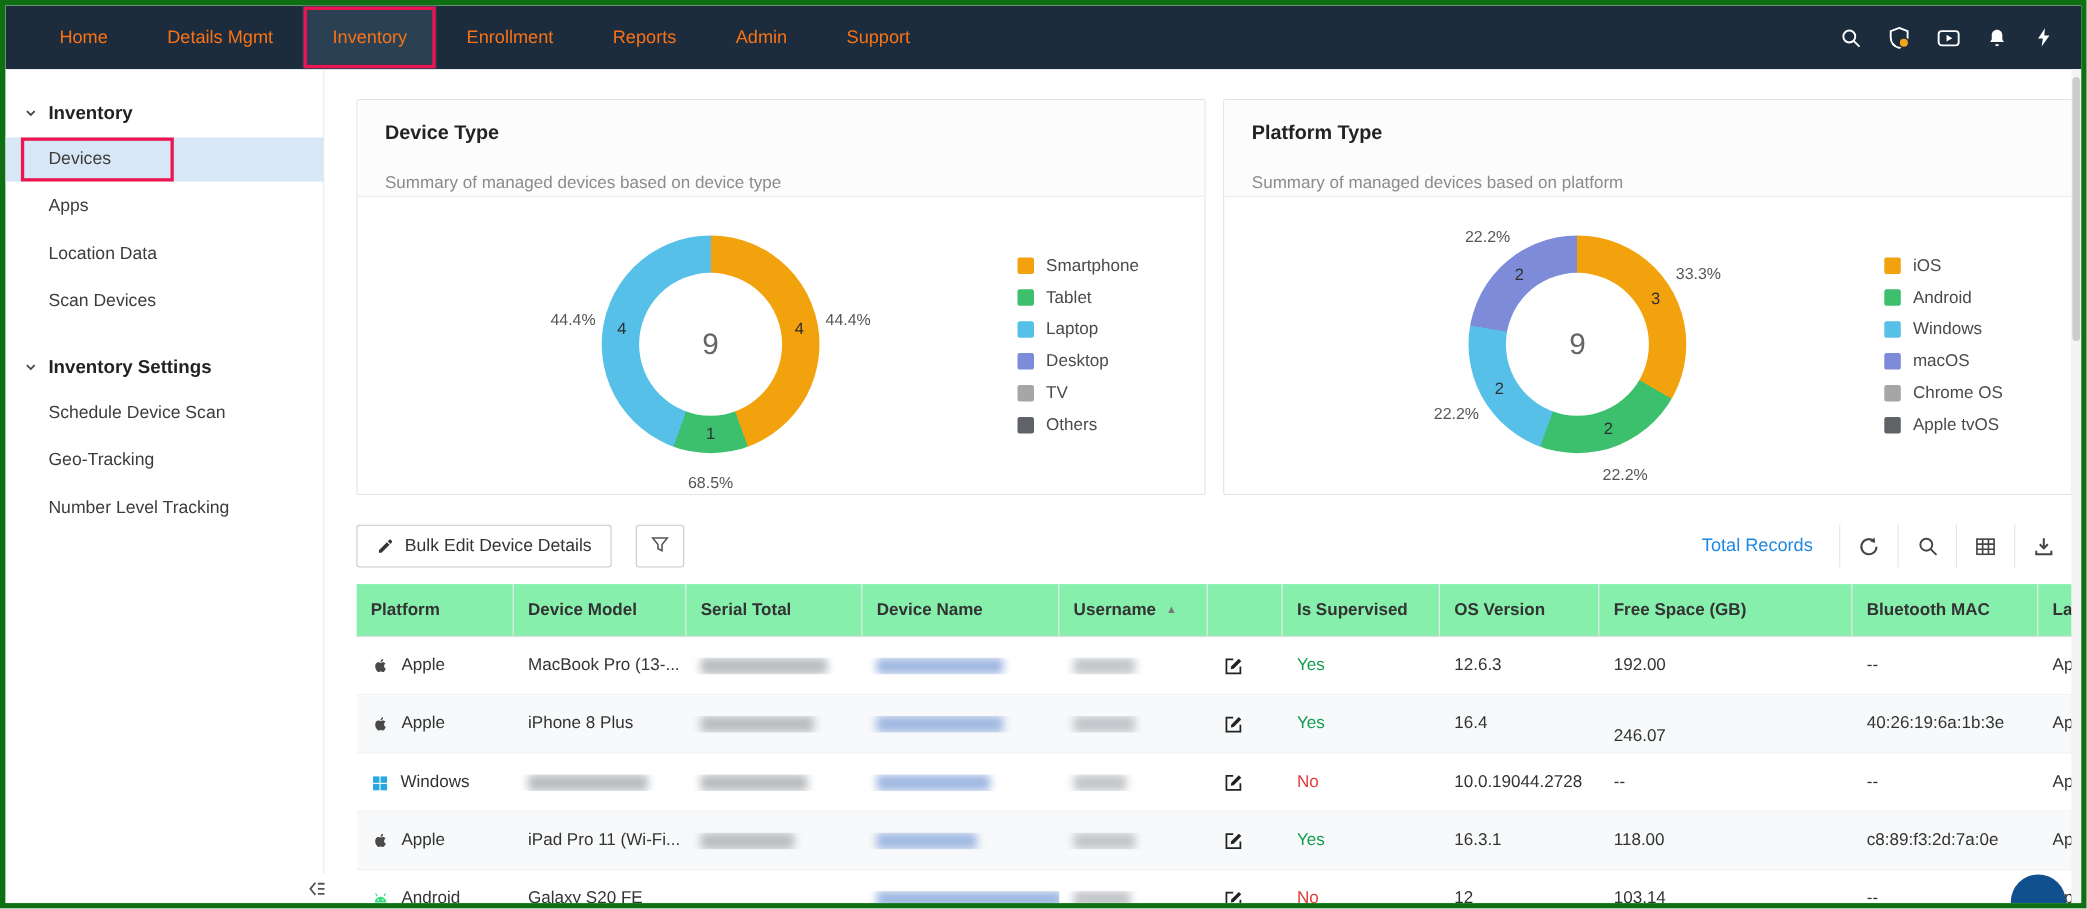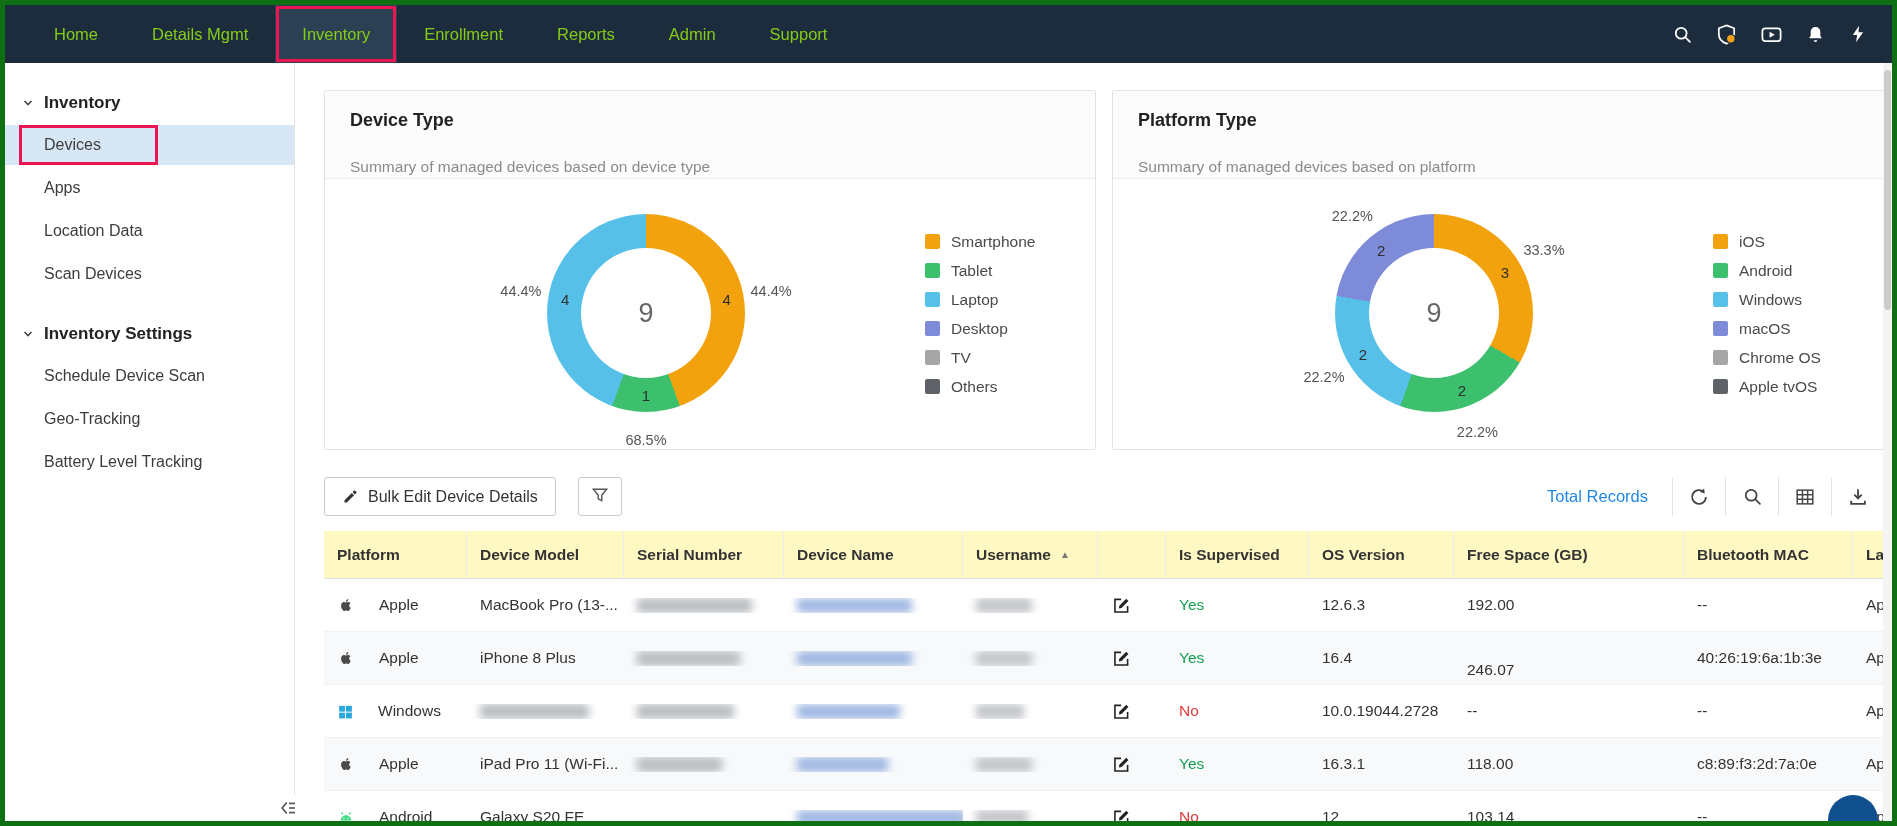--- a/index.html
+++ b/index.html
@@ -6,21 +6,21 @@
   html,body { background:#e9e9e9; }
   body { font-family:"Liberation Sans", sans-serif; }
 
   .page { position:relative; width:1897px; height:826px; background:#fff;
           border:5px solid #0e7012; overflow:hidden; }
 
   
   .navbar { position:absolute; left:0; top:0; right:0; height:58px; background:#1c2c3d; }
   .nav-items { display:flex; height:100%; padding-left:22px; }
   .nav-item { position:relative; display:flex; align-items:center; padding:0 27px;
-              color:#84cc16; font-size:16.5px; cursor:pointer; white-space:nowrap; }
+              color:#f97316; font-size:16.5px; cursor:pointer; white-space:nowrap; }
   .nav-item.active { background:#2b4053; }
   .nav-item.annotated::after { content:""; position:absolute; inset:1px;
               border:3px solid #ec1551; pointer-events:none; }
   .nav-icons { position:absolute; right:24px; top:0; height:58px; display:flex;
                align-items:center; gap:22px; }
   .nav-icon { display:flex; cursor:pointer; }
 
   
   .sidebar { position:absolute; left:0; top:58px; bottom:0; width:290px; background:#fff;
              border-right:1px solid #e2e2e2; }
@@ -72,29 +72,29 @@
                 height:39px; margin-left:18px; background:#fff; border:1px solid #c9c9c9;
                 border-radius:3px; cursor:pointer; vertical-align:top; }
   .toolbar-right { position:absolute; right:0; top:0; height:39px; display:flex; align-items:center; }
   .total-records { color:#1f87e4; font-size:16.5px; text-decoration:none; margin-right:24px;
                    cursor:pointer; white-space:nowrap; }
   .tb-icon { width:53px; height:39px; display:flex; align-items:center; justify-content:center;
              border-left:1px solid #e4e4e4; cursor:pointer; }
 
   
   .table { position:absolute; left:29px; top:468px; right:7px; bottom:0; overflow:hidden; }
-  .t-head { display:flex; height:48px; background:#fef9c3; border-bottom:1px solid #dedede; }
+  .t-head { display:flex; height:48px; background:#86efac; border-bottom:1px solid #dedede; }
   .th { display:flex; align-items:center; padding-left:13px; font-size:15.5px; font-weight:bold;
         color:#333; border-right:1px solid #ececec; flex:0 0 auto; overflow:hidden;
         white-space:nowrap; cursor:pointer; }
   .sort-arrow { font-size:10px; color:#777; margin-left:9px; }
   .tr { display:flex; height:53px; align-items:center; border-bottom:1px solid #f1f1f1; }
   .tr.alt { background:#f7f9fa; }
   .td { padding-left:13px; font-size:15.5px; color:#333; display:flex; align-items:center;
-        gap:24px; overflow:hidden; white-space:nowrap; flex:0 0 auto; }
+        gap:10px; overflow:hidden; white-space:nowrap; flex:0 0 auto; }
   .yes { color:#149e50; } .no { color:#e03a3a; }
   .blur { height:15px; border-radius:2px; filter:blur(4px); flex:0 0 auto; }
   .blur.serial, .blur.model { background:#b8bcc0; }
   .blur.name { background:#9fb7e2; cursor:pointer; }
   .blur.user { background:#c2c5c9; }
   .edit-ic { display:flex; cursor:pointer; }
   .plat-ic { display:flex; flex:0 0 auto; }
 
   
   .scrollbar { position:absolute; right:0; top:58px; bottom:0; width:9px; background:#f4f4f4; }
@@ -171,21 +171,21 @@
           <div class="sb-header">
             <span class="chev">
               <svg viewBox="0 0 12 12" width="12" height="12">
                 <path d="M2.5 4 L6 7.5 L9.5 4" fill="none" stroke="#444" stroke-width="1.6"></path>
               </svg>
             </span>
             <span>Inventory Settings</span>
           </div>
           <div class="sb-item"><span>Schedule Device Scan</span></div>
           <div class="sb-item"><span>Geo-Tracking</span></div>
-          <div class="sb-item"><span>Battery Level Tracking</span></div>
+          <div class="sb-item"><span>Number Level Tracking</span></div>
         </div>
       </div>
     <span class="collapse-btn">
       <svg viewBox="0 0 24 24" width="22" height="22">
           <path d="M9.5 6 L4.5 12 L9.5 18" fill="none" stroke="#555" stroke-width="1.8"></path>
           <line x1="12" y1="7" x2="20" y2="7" stroke="#555" stroke-width="1.8"></line>
           <line x1="12" y1="12" x2="20" y2="12" stroke="#555" stroke-width="1.8"></line>
           <line x1="12" y1="17" x2="20" y2="17" stroke="#555" stroke-width="1.8"></line>
         </svg>
     </span>
@@ -339,21 +339,21 @@
 
     <div class="table">
       <div class="t-head" id="thead">
           <div class="th" style="width: 143px;">
             <span>Platform</span>
           </div>
           <div class="th" style="width: 157px;">
             <span>Device Model</span>
           </div>
           <div class="th" style="width: 160px;">
-            <span>Serial Number</span>
+            <span>Serial Total</span>
           </div>
           <div class="th" style="width: 179px;">
             <span>Device Name</span>
           </div>
           <div class="th" style="width: 135px;">
             <span>Username</span>
             <span class="sort-arrow">▲</span>
           </div>
           <div class="th" style="width: 68px;">
             <span></span>

